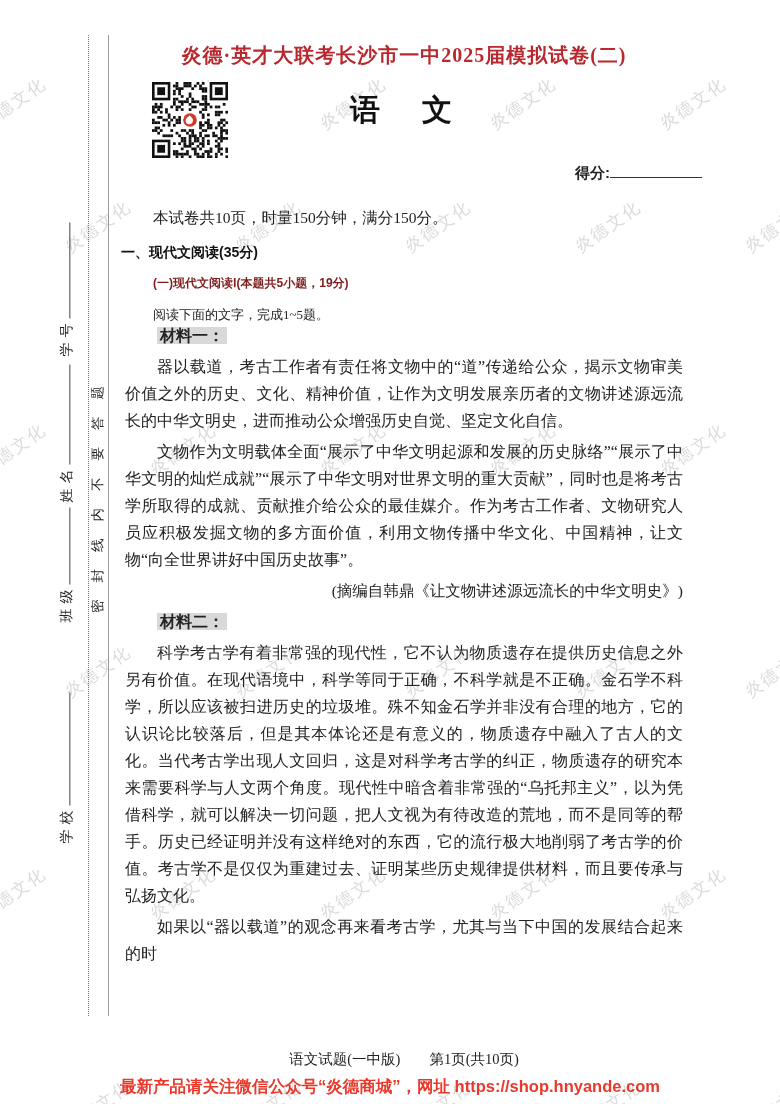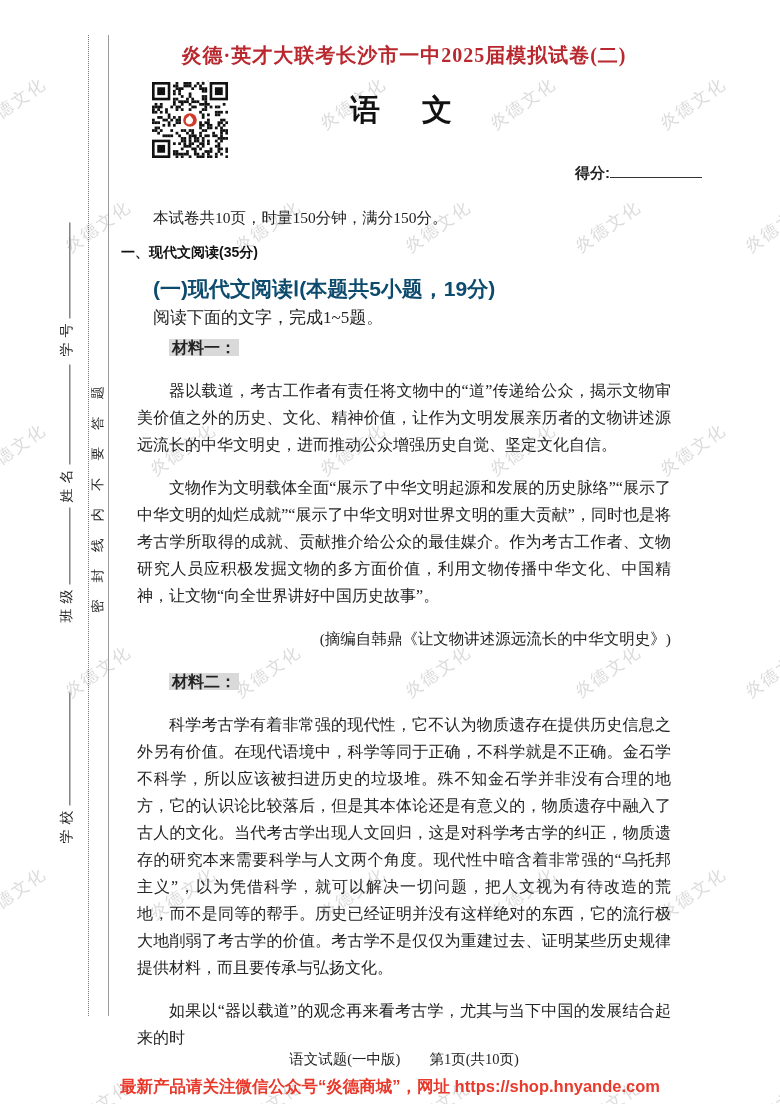--- a/index.html
+++ b/index.html
@@ -31,26 +31,26 @@
            font-size:30px;font-weight:bold;letter-spacing:6px;color:#111;}
   .qr{position:absolute;left:31px;top:82px;width:76px;height:76px;}
   .score{position:absolute;left:454px;top:162px;font-family:"Liberation Sans",sans-serif;
          font-size:15px;font-weight:bold;color:#222;white-space:nowrap;}
   .score .score-line{display:inline-block;width:92px;height:1em;border-bottom:1.3px solid #333;}
   
   .note{position:absolute;left:32px;top:208px;font-size:15.5px;color:#222;}
   .h1{position:absolute;left:0;top:244px;font-family:"Liberation Sans",sans-serif;
       font-size:14px;font-weight:bold;color:#111;}
   .h2{position:absolute;left:32px;top:275px;font-family:"Liberation Sans",sans-serif;
-      font-size:21px;font-weight:bold;color:#0c4a6e;}
-  .instr{position:absolute;left:32px;top:306px;font-size:17px;color:#222;}
+      font-size:12px;font-weight:bold;color:#7f1d1d;}
+  .instr{position:absolute;left:32px;top:306px;font-size:13px;color:#222;}
   
   .passage{position:absolute;left:0;top:318px;width:566px;max-height:730px;overflow:hidden;
            font-size:16px;line-height:27px;text-align:justify;color:#232323;}
-  .passage p{margin:16px;text-indent:2em;}
+  .passage p{margin:4px;text-indent:2em;}
   .material-label{font-weight:bold;font-family:"Liberation Sans",sans-serif;}
   .material-label .mlabel{background:#d9d9d9;padding:0 3px;}
   .source{text-align:right;text-indent:0;font-size:15.5px;}
   
   .foot-page{position:absolute;left:121px;top:1050px;width:566px;text-align:center;
              font-size:14.5px;color:#222;z-index:1;}
   .foot-page .gap{display:inline-block;width:2em;}
   .promo{position:absolute;left:0;top:1076px;width:780px;text-align:center;
          font-family:"Liberation Sans",sans-serif;font-size:16.5px;font-weight:bold;z-index:1;}
 </style>

